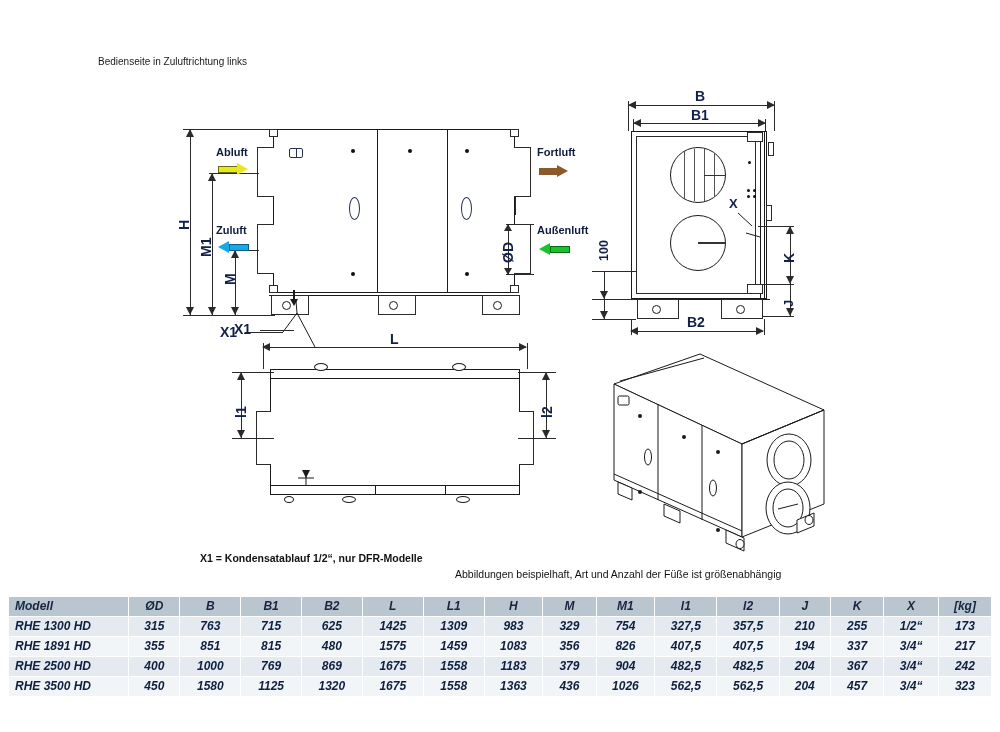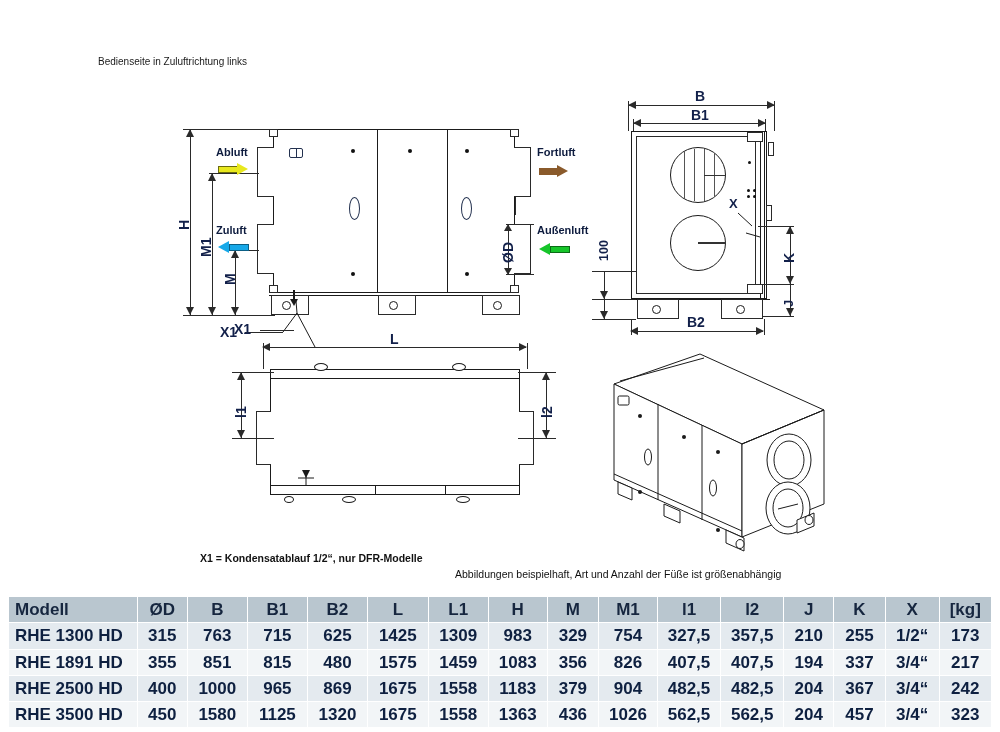--- a/index.html
+++ b/index.html
@@ -46,21 +46,21 @@
   .circ{position:absolute;border:1.2px solid #1b1b1b;border-radius:50%;background:#fff;box-sizing:border-box;}
   .oval{position:absolute;border:1.6px solid #23314f;border-radius:50%;background:#fff;box-sizing:border-box;}
 
   
   .arrowR,.arrowL{position:absolute;height:0;width:0;}
 
   
   #spec-table{
     position:absolute;left:8px;top:596px;width:984px;
     border-collapse:separate;border-spacing:1px 1px;
-    font-size:17px;font-weight:bold;color:#0e2040;
+    font-size:12px;font-weight:bold;color:#0e2040;font-style:italic;
   }
   #spec-table th,#spec-table td{
     padding:2px 6px;white-space:nowrap;line-height:1.25;
   }
   #spec-table thead th{background:#b9c6cf;color:#16263f;font-weight:bold;}
   #spec-table thead th.model-col{text-align:left;}
   #spec-table thead th.num-col{text-align:center;}
   #spec-table tbody td{background:#e4eaef;}
   #spec-table tbody tr.alt td{background:#f2f5f7;}
   #spec-table tbody td.model-col{text-align:left;}
@@ -419,21 +419,21 @@
           <td class="num-col">407,5</td>
           <td class="num-col">194</td>
           <td class="num-col">337</td>
           <td class="num-col">3/4“</td>
           <td class="num-col">217</td>
         </tr>
         <tr>
           <td class="model-col">RHE 2500 HD</td>
           <td class="num-col">400</td>
           <td class="num-col">1000</td>
-          <td class="num-col">965</td>
+          <td class="num-col">769</td>
           <td class="num-col">869</td>
           <td class="num-col">1675</td>
           <td class="num-col">1558</td>
           <td class="num-col">1183</td>
           <td class="num-col">379</td>
           <td class="num-col">904</td>
           <td class="num-col">482,5</td>
           <td class="num-col">482,5</td>
           <td class="num-col">204</td>
           <td class="num-col">367</td>

